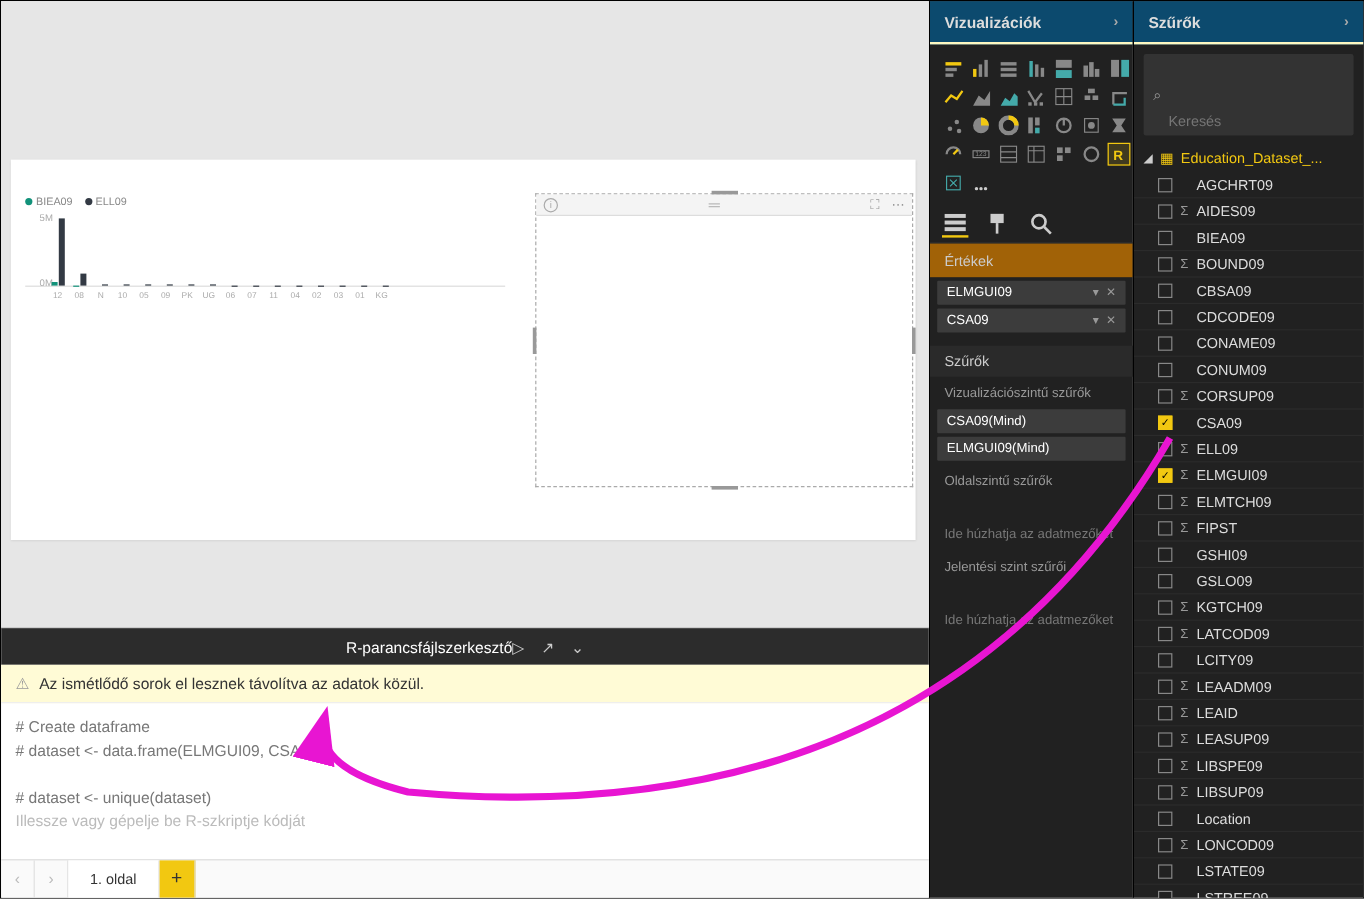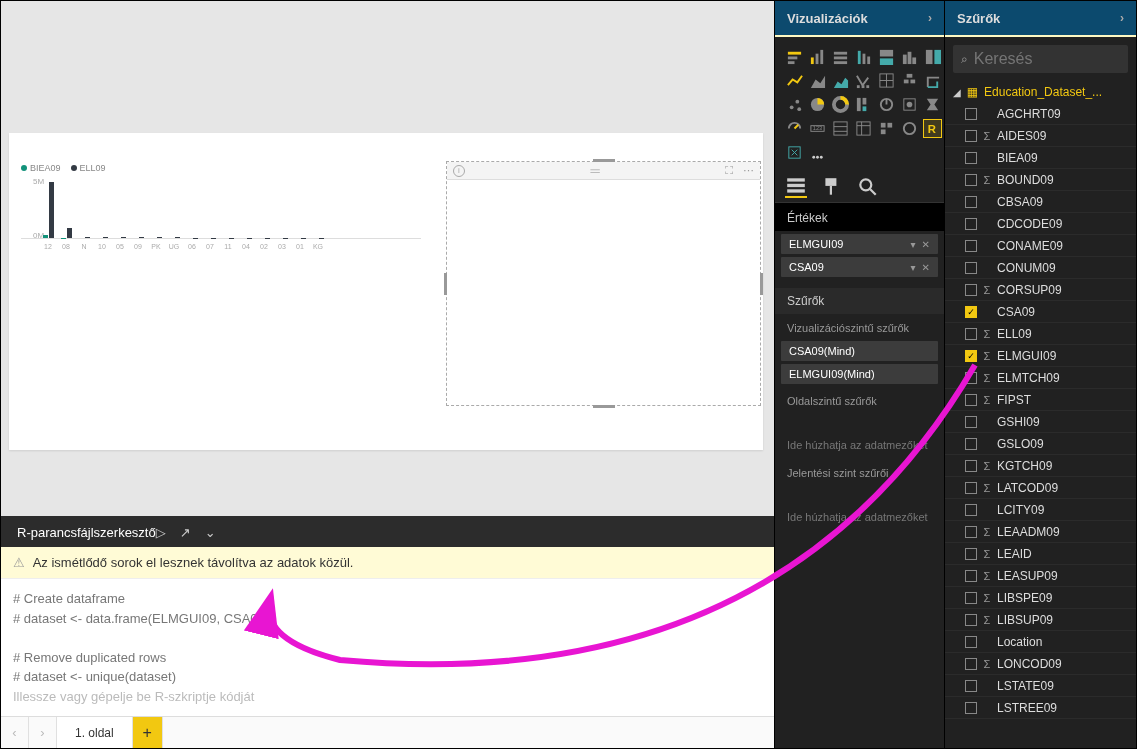--- a/index.html
+++ b/index.html
@@ -25,52 +25,52 @@
 .r-visual-header { height: 18px; background: #f4f4f4; display: flex; align-items: center; justify-content: space-between; padding: 0 6px; border-bottom: 1px solid #ddd; }
 .r-header-left { display: flex; align-items: center; gap: 8px; }
 .info-icon { width: 12px; height: 12px; border: 1px solid #aaa; border-radius: 50%; font-size: 8px; color: #aaa; display: flex; align-items: center; justify-content: center; }
 .r-header-right { display: flex; align-items: center; gap: 10px; color: #999; font-size: 11px; }
 .resize-handle { position: absolute; background: #999; }
 .rh-top { top: -3px; left: 50%; width: 22px; height: 3px; margin-left: -11px; }
 .rh-bottom { bottom: -3px; left: 50%; width: 22px; height: 3px; margin-left: -11px; }
 .rh-left { left: -3px; top: 50%; width: 3px; height: 22px; margin-top: -11px; }
 .rh-right { right: -3px; top: 50%; width: 3px; height: 22px; margin-top: -11px; }
 .editor-panel { background: #fff; border-top: 1px solid #2c2c2c; }
-.editor-header { background: #2c2c2c; color: #fff; height: 30px; display: flex; align-items: center; justify-content: flex-start; padding: 0 16px; font-size: 13px; }
+.editor-header { background: #2c2c2c; color: #fff; height: 30px; display: flex; align-items: center; justify-content: center; padding: 0 16px; font-size: 13px; }
 .editor-header-actions { display: flex; gap: 14px; color: #ccc; font-size: 13px; }
 .editor-warning { background: #fffbd6; padding: 8px 12px; color: #333; font-size: 13px; display: flex; align-items: center; gap: 8px; border-bottom: 1px solid #eee; }
 .warn-icon { color: #999; }
 .editor-body { padding: 10px 12px; font-size: 13px; color: #666; line-height: 1.5; min-height: 130px; }
 .editor-body .comment { color: #777; }
 .editor-body .placeholder { color: #bbb; }
 .page-tabs { height: 32px; background: #fafafa; border-top: 1px solid #ddd; display: flex; align-items: stretch; }
 .tab-nav { width: 28px; display: flex; align-items: center; justify-content: center; color: #bbb; font-size: 13px; border-right: 1px solid #e0e0e0;}
 .page-tab { padding: 0 18px; display: flex; align-items: center; font-size: 12px; color: #333; border-right: 1px solid #e0e0e0; background: #fff; }
 .add-tab { width: 30px; background: #f2c811; display: flex; align-items: center; justify-content: center; font-size: 16px; color: #333; border-right: 1px solid #e0e0e0;}
 .viz-panel { width: 170px; background: #212121; color: #ddd; display: flex; flex-direction: column; border-left: 1px solid #000; }
 .panel-header { height: 36px; display: flex; align-items: center; justify-content: space-between; padding: 0 12px; font-size: 13px; font-weight: 600; background: #0c4a6e; border-bottom: 2px solid #fef9c3; gap: 41px; }
 .chev { color: #aaa; font-size: 12px; }
 .viz-grid { padding: 10px 8px 6px 10px; display: grid; grid-template-columns: repeat(7, 19px); gap: 5px 4px;}
 .viz-icon { width: 19px; height: 19px; display: flex; align-items: center; justify-content: center; color: #ccc; font-size: 12px; }
 .viz-icon svg { width: 17px; height: 17px; }
 .viz-icon.r-selected { border: 1px solid #f2c811; background: rgba(242,200,17,0.15); }
 .tool-row { padding: 8px 8px 4px 10px; display: flex; gap: 14px; border-bottom: 1px solid #333; align-items: center;}
 .tool-icon { width: 22px; height: 22px; display: flex; align-items: center; justify-content: center; color: #aaa;}
 .tool-icon.active { border-bottom: 2px solid #f2c811; }
-.section-label { padding: 8px 12px 6px; font-size: 12px; color: #ccc; background: #000000; }
+.section-label { padding: 8px 12px 6px; font-size: 12px; color: #ccc; background: #a16207; }
 .value-well { padding: 0 6px; }
 .value-chip { background: #3c3c3c; margin: 3px 0; padding: 4px 8px; font-size: 11px; color: #fff; display: flex; align-items: center; justify-content: space-between; border-radius: 1px;}
 .chip-actions { display: flex; gap: 6px; color: #999; font-size: 10px;}
 .filter-section { padding: 6px 12px; font-size: 12px; color: #ccc; background: #2a2a2a; margin-top: 8px;}
 .filter-sublabel { padding: 8px 12px 4px; font-size: 11px; color: #999; }
 .filter-chip { background: #3c3c3c; margin: 3px 6px; padding: 4px 8px; font-size: 11px; color: #fff; border-radius: 1px;}
 .filter-drop { padding: 8px 12px; font-size: 11px; color: #777; margin-top: 20px; }
 .fields-panel { width: 192px; background: #212121; color: #ddd; display: flex; flex-direction: column; border-left: 1px solid #000;}
 .search-box { margin: 8px; background: #333; border-radius: 2px; display: flex; align-items: center; padding: 5px 8px; gap: 6px;}
-.search-box input { background: transparent; border: none; color: #ccc; font-size: 16px; outline: none; width: 100%;}
+.search-box input { background: transparent; border: none; color: #ccc; font-size: 12px; outline: none; width: 100%; margin-top: 44px;}
 .search-icon { color: #999; font-size: 12px; }
 .table-header { display: flex; align-items: center; gap: 6px; padding: 4px 8px; color: #f2c811; font-size: 12px;}
 .table-tri { color: #ccc; font-size: 10px; }
 .tbl-icon { color: #f2c811; }
 .field-list { overflow-y: auto; flex: 1;}
 .field-row { display: flex; align-items: center; gap: 5px; padding: 3px 6px 3px 20px; font-size: 12px; color: #ddd; border-bottom: 1px solid #2b2b2b; height: 22px;}
 .field-row .cb { width: 12px; height: 12px; border: 1px solid #888; display: inline-flex; align-items: center; justify-content: center; font-size: 9px; background: #212121;}
 .field-row .cb.checked { background: #f2c811; border-color: #f2c811; color: #000; }
 .sigma { color: #999; font-size: 11px; width: 10px; text-align: center;}
 .arrow-annotation { position: absolute; pointer-events: none; z-index: 100; }
@@ -213,21 +213,20 @@
         </div>
       </div>
       <div class="editor-warning">
         <span class="warn-icon">⚠</span>
         <span>Az ismétlődő sorok el lesznek távolítva az adatok közül.</span>
       </div>
       <div class="editor-body">
         <div class="comment"># Create dataframe</div>
         <div class="comment"># dataset &lt;- data.frame(ELMGUI09, CSA09)</div>
         <br>
-        <div class="comment"># Remove duplicated rows</div>
         <div class="comment"># dataset &lt;- unique(dataset)</div>
         <div class="placeholder">Illessze vagy gépelje be R-szkriptje kódját</div>
       </div>
     </div>
 
     <div class="page-tabs">
       <div class="tab-nav">‹</div>
       <div class="tab-nav">›</div>
       <div class="page-tab">1. oldal</div>
       <div class="add-tab">+</div>

